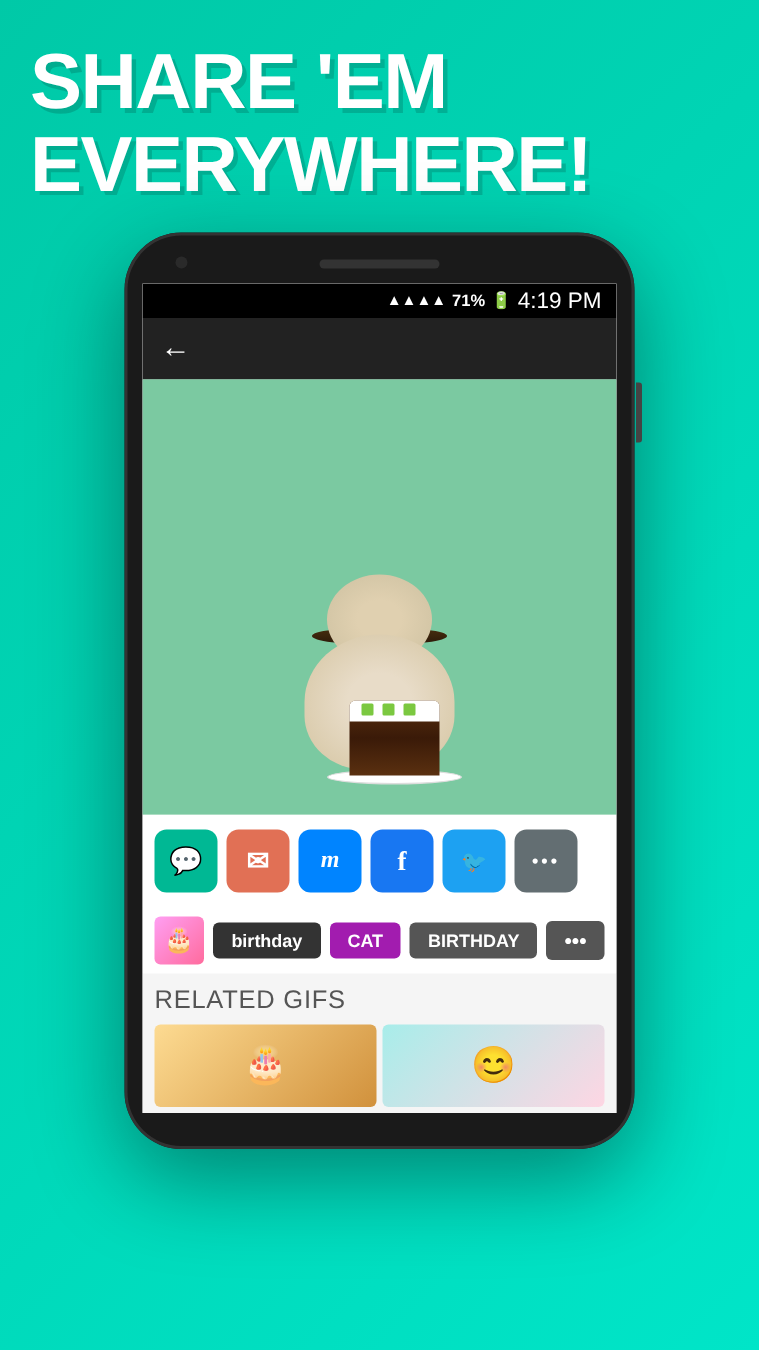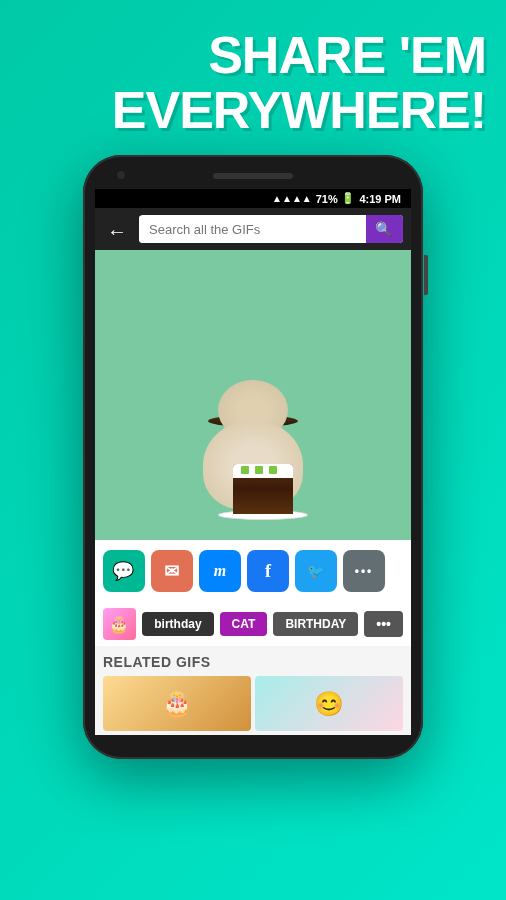--- a/index.html
+++ b/index.html
@@ -6,21 +6,21 @@
     body {
       width: 506px;
       height: 900px;
       background: linear-gradient(135deg, #00c9a7 0%, #00d4b4 40%, #00e5c8 100%);
       font-family: 'Arial Black', Arial, sans-serif;
       overflow: hidden;
       position: relative;
     }
 
     .headline {
-      text-align: right;
+      text-align: left;
       padding: 28px 20px 18px;
       color: white;
       font-size: 52px;
       font-weight: 900;
       line-height: 1.05;
       text-transform: uppercase;
       letter-spacing: -1px;
       text-shadow: 3px 3px 0px rgba(0,0,0,0.15);
     }
 
@@ -76,22 +76,22 @@
       align-items: center;
       padding: 3px 10px;
       gap: 4px;
     }
 
     .status-bar .signal-icon {
       font-size: 10px;
     }
 
     .status-bar .time {
-      font-size: 11px;
-      font-weight: bold;
+      font-size: 15px;
+      font-weight: normal;
     }
 
     .screen {
       background: white;
       overflow: hidden;
     }
 
     .search-bar {
       background: #222;
       display: flex;
@@ -333,22 +333,22 @@
     .tag-cat { background: #a21caf; }
     .tag-birthday { background: #555; }
     .tag-more-tags { background: #555; font-size: 14px; }
 
     .related-section {
       padding: 8px 8px 4px;
       background: #f5f5f5;
     }
 
     .related-label {
-      font-size: 14px;
-      font-weight: bold;
+      font-size: 17px;
+      font-weight: normal;
       color: #555;
       letter-spacing: 0.5px;
       margin-bottom: 6px;
     }
 
     .related-gifs {
       display: flex;
       gap: 4px;
     }
 
@@ -406,26 +406,20 @@
 
       <div class="status-bar">
         <span class="signal-icon">▲▲▲▲</span>
         <span>71%</span>
         <span>🔋</span>
         <span class="time">4:19 PM</span>
       </div>
 
       <div class="search-bar">
         <div class="back-arrow">←</div>
-        <div class="search-input-container">
-          <input type="text" class="search-input" placeholder="Search all the GIFs" style="">
-          <div class="search-btn">
-            <span>🔍</span>
-          </div>
-        </div>
       </div>
 
       <div class="gif-main-image">
         <div class="cat-scene">
           <div class="cat-body">
 
             <div class="sombrero">
               <div class="sombrero-top"></div>
               <div class="sombrero-decor"></div>
               <div class="sombrero-brim"></div>

